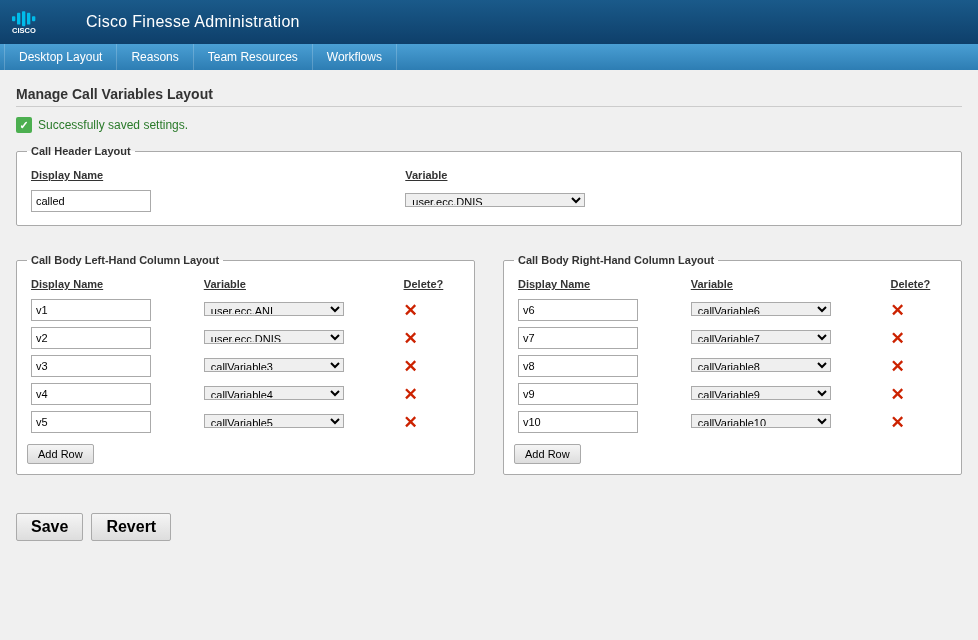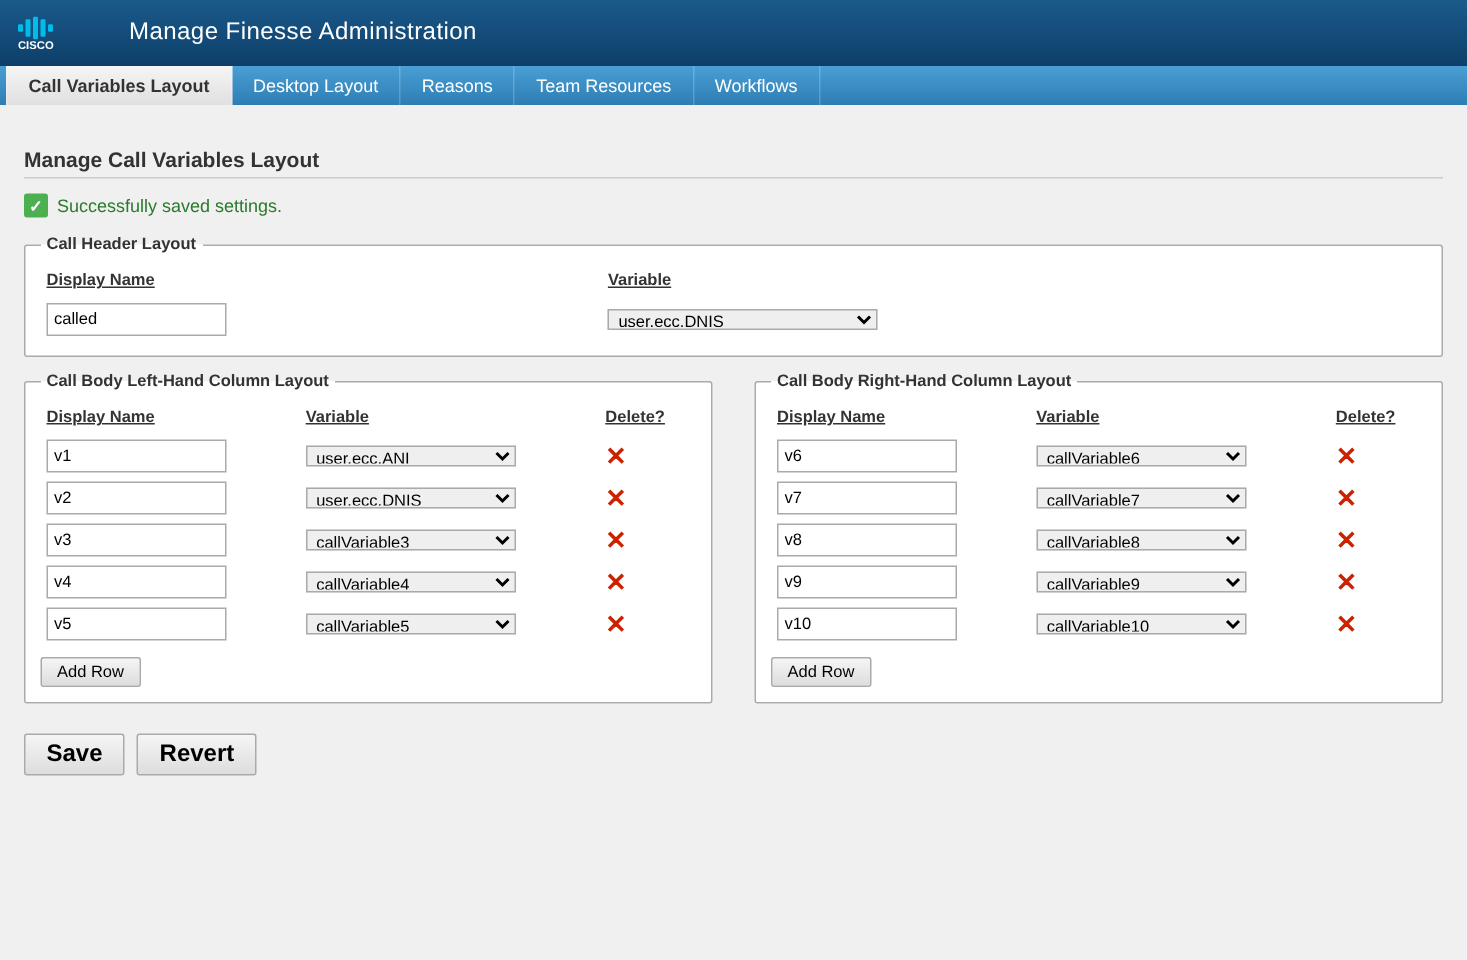--- a/index.html
+++ b/index.html
@@ -45,21 +45,21 @@
     }
     .nav-item:first-child { border-left: 1px solid rgba(255,255,255,0.2); }
     .nav-item.active {
       background: linear-gradient(180deg, #f5f5f5 0%, #e0e0e0 100%);
       color: #333;
       font-weight: bold;
     }
 
     
     #content {
-      padding: 28px 16px;
+      padding: 16px 16px;
     }
     #page-title {
       font-size: 14px;
       font-weight: bold;
       color: #333;
       margin-bottom: 10px;
       padding-bottom: 4px;
       border-bottom: 1px solid #ccc;
     }
 
@@ -83,21 +83,21 @@
       color: white;
       font-size: 11px;
       font-weight: bold;
     }
 
     
     fieldset {
       border: 1px solid #aaa;
       border-radius: 2px;
       padding: 10px;
-      margin-bottom: 10px;
+      margin-bottom: 28px;
       background: white;
     }
     legend {
       font-size: 11px;
       font-weight: bold;
       color: #333;
       padding: 0 4px;
     }
 
     
@@ -193,25 +193,24 @@
     <svg class="cisco-logo" viewBox="0 0 60 30">
 
       <rect x="0" y="8" width="4" height="6" fill="#00bceb" rx="1"></rect>
       <rect x="6" y="4" width="4" height="14" fill="#00bceb" rx="1"></rect>
       <rect x="12" y="2" width="4" height="18" fill="#00bceb" rx="1"></rect>
       <rect x="18" y="4" width="4" height="14" fill="#00bceb" rx="1"></rect>
       <rect x="24" y="8" width="4" height="6" fill="#00bceb" rx="1"></rect>
       <text x="0" y="28" font-size="9" fill="white" font-family="Arial" font-weight="bold">CISCO</text>
     </svg>
   </div>
-  <span id="app-title">Manage Finesse Administration</span>
+  <span id="app-title">Cisco Finesse Administration</span>
 </div>
 
 <nav id="nav">
-  <a class="nav-item active">Call Variables Layout</a>
   <a class="nav-item">Desktop Layout</a>
   <a class="nav-item">Reasons</a>
   <a class="nav-item">Team Resources</a>
   <a class="nav-item">Workflows</a>
 </nav>
 
 <div id="content">
   <div id="page-title">Manage Call Variables Layout</div>
 
   <div id="success-msg">

